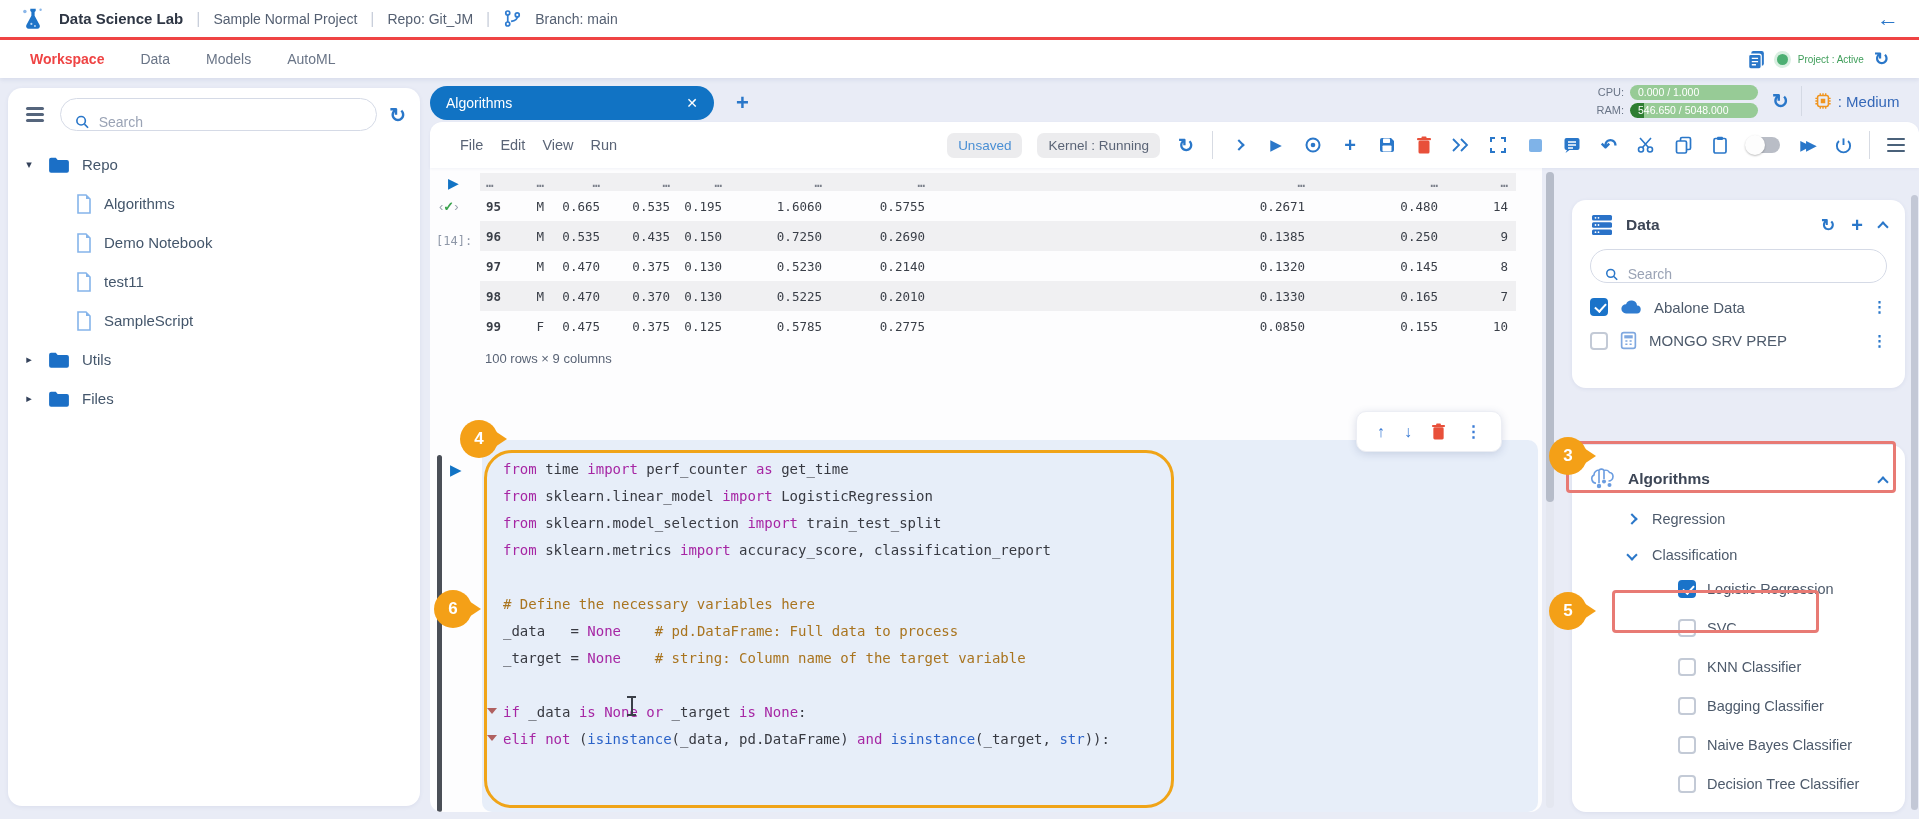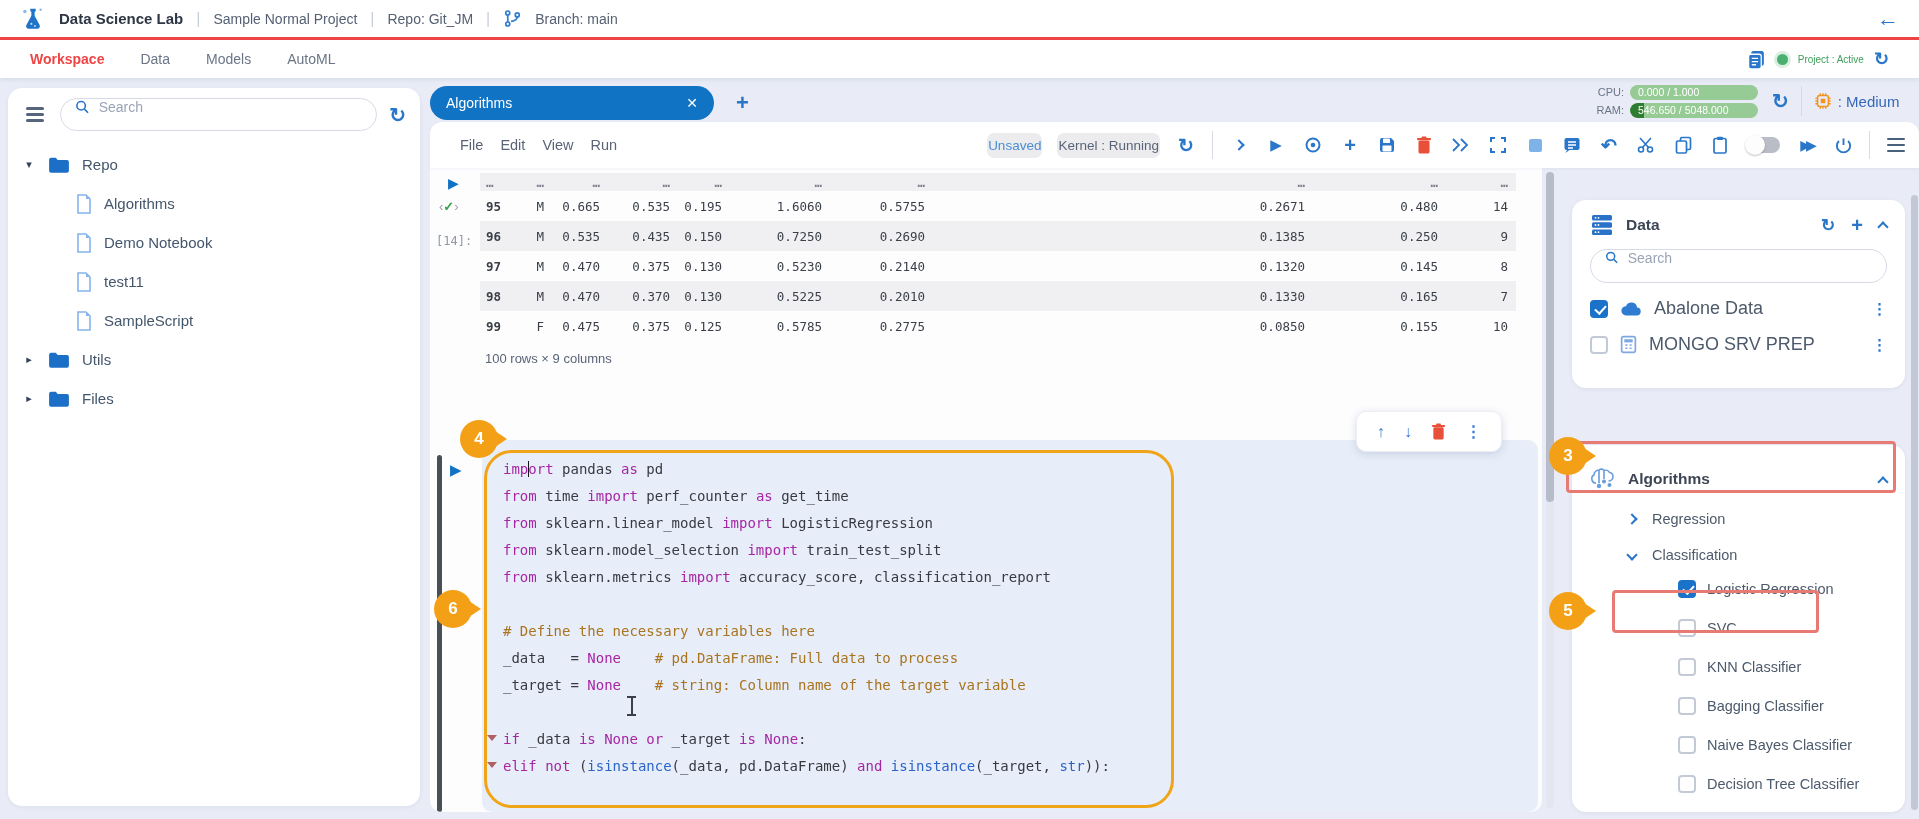--- a/index.html
+++ b/index.html
@@ -33,41 +33,41 @@
   .res-refresh{margin-left:14px}
   .res-div{width:1px;height:30px;background:#d4d9e4;margin:0 12px}
   .instance{display:flex;align-items:center;gap:6px;font-size:15px;color:#3568b8}
 
   
   .card{background:#fff;border-radius:14px;box-shadow:0 1px 4px rgba(50,70,130,.08)}
   .file-panel{position:absolute;left:8px;top:88px;width:412px;height:718px;padding:10px 14px;overflow:hidden}
   .fp-top{display:flex;align-items:center;gap:12px}
   .burger{display:flex;flex-direction:column;gap:3.5px;cursor:pointer;padding:4px}
   .burger i{display:block;width:18px;height:2.5px;background:#55657c;border-radius:2px}
-  .search-pill{flex:1;display:flex;align-items:flex-start;gap:9px;height:33px;border:1.5px solid #d5dae6;border-radius:17px;padding:0 14px;background:#fff}
+  .search-pill{flex:1;display:flex;align-items:flex-end;gap:9px;height:33px;border:1.5px solid #d5dae6;border-radius:17px;padding:0 14px;background:#fff}
   .search-pill input{border:none;outline:none;font-size:14px;color:#444;width:100%;background:transparent;font-family:"Liberation Sans",sans-serif}
   .search-pill input::placeholder{color:#9aa3b5}
   .tree{margin-top:14px}
   .tree-row{display:flex;align-items:center;gap:12px;height:39px;cursor:pointer;font-size:15px;color:#44566b}
   .tree-row.depth1{padding-left:52px}
   .twisty{width:14px;text-align:center;color:#33415a;font-size:11px}
   .ic-folder{width:22px;height:18px}
   .ic-file{width:16px;height:20px;margin-left:2px}
 
   
   .tab-row{position:absolute;left:430px;top:86px;height:34px;display:flex;align-items:center;gap:22px;z-index:3}
   .nb-tab{display:flex;align-items:center;justify-content:space-between;width:284px;height:34px;background:#1173c4;border-radius:17px;color:#fff;padding:0 16px;font-size:14px;cursor:pointer}
   .nb-tab .close{font-size:14px;cursor:pointer}
   .new-tab{color:#2a77c9;font-size:22px;font-weight:bold;cursor:pointer}
 
   
   .toolbar{position:absolute;left:430px;top:122px;width:1489px;height:46px;background:#fff;border-radius:12px 12px 0 0;display:flex;align-items:center;padding:0 12px 0 30px;gap:15px;z-index:2;box-shadow:0 1px 3px rgba(50,70,130,.06)}
   .menu-item{font-size:14.5px;color:#5a6476;cursor:pointer;margin-right:17px}
   .tb-right{margin-left:auto;display:flex;align-items:center;gap:15px}
-  .pill{background:#ececee;border-radius:7px;padding:5px 1px;font-size:13.5px;white-space:nowrap}
+  .pill{background:#ececee;border-radius:7px;padding:5px 11px;font-size:13.5px;white-space:nowrap}
   .pill.unsaved{color:#4a8fd4}
   .pill.kernel{color:#5a6476}
   .tico{display:flex;align-items:center;justify-content:center;width:22px;height:22px;cursor:pointer;color:#2a77c9;font-size:15px}
   .chev{display:inline-block;width:8px;height:8px;border-right:2.3px solid #2a77c9;border-bottom:2.3px solid #2a77c9}
   .chev.right{transform:rotate(-45deg)}
   .chev.down{transform:rotate(45deg)}
   .chev.up{transform:rotate(-135deg)}
   .vdiv{width:1px;height:28px;background:#d7dbe3}
   .stop-sq{width:13px;height:13px;background:#7fb3e8;border-radius:2px}
   .toggle{position:relative;width:34px;height:16px;background:#b9bdc6;border-radius:8px;cursor:pointer}
@@ -127,21 +127,21 @@
   .nb-scroll i{position:absolute;left:0;top:0;width:8px;height:330px;background:#b6bcc9;border-radius:4px;cursor:pointer}
 
   
   .rp-card{position:absolute;left:1572px;width:333px;padding:14px 18px;overflow:hidden}
   .rp-head{display:flex;align-items:center;gap:12px}
   .rp-title{font-size:15.5px;font-weight:bold;color:#3d4656}
   .rp-actions{margin-left:auto;display:flex;align-items:center;gap:16px}
   .rp-actions .refresh{font-size:17px}
   .plus{color:#2a77c9;font-size:20px;font-weight:bold;cursor:pointer;line-height:1}
   .dp-row{display:flex;align-items:center;gap:12px;margin-top:15px}
-  .dp-label{font-size:18px;color:#4d5a6b}
+  .dp-label{font-size:15px;color:#4d5a6b}
   .kebab{margin-left:auto;color:#2a77c9;font-size:15px;font-weight:bold;cursor:pointer}
   .cb{position:relative;width:18px;height:18px;border:2px solid #c3cad6;border-radius:4px;background:#fff;cursor:pointer;flex:none}
   .cb.on{background:#1a73c9;border-color:#1a73c9}
   .cb.on::after{content:'';position:absolute;left:4.5px;top:1px;width:5px;height:9px;border-right:2.2px solid #fff;border-bottom:2.2px solid #fff;transform:rotate(42deg)}
   .alg-group{display:flex;align-items:center;gap:16px;margin:20px 0 0 38px;font-size:14.5px;color:#4d5a6b;cursor:pointer}
   .alg-items{margin:6px 0 0 88px}
   .alg-item{display:flex;align-items:center;gap:11px;height:26px;margin-top:13px;font-size:14.5px;color:#4d5a6b;width:max-content}
 
   
   .hl-box{position:absolute;border:3px solid #e87a74;border-radius:4px;z-index:40;pointer-events:none}
@@ -497,21 +497,20 @@
             <rect x="5.5" y="0.5" width="5" height="2" rx="0.8" fill="#e8503a"></rect>
           </svg>
       </span>
       <span style="font-weight:bold">⋮</span>
     </div>
 
     <i class="sel-bar"></i>
     <span class="cell-run">▶</span>
     <div class="code-bg"></div>
     <div class="code" id="code-lines">
-        <div class="code-line"><span class="tok-k">imp</span><span class="tok-caret"></span><span class="tok-k">ort</span><span class="tok-d"> pandas </span><span class="tok-k">as</span><span class="tok-d"> pd</span></div>
         <div class="code-line"><span class="tok-k">from</span><span class="tok-d"> time </span><span class="tok-k">import</span><span class="tok-d"> perf_counter </span><span class="tok-k">as</span><span class="tok-d"> get_time</span></div>
         <div class="code-line"><span class="tok-k">from</span><span class="tok-d"> sklearn.linear_model </span><span class="tok-k">import</span><span class="tok-d"> LogisticRegression</span></div>
         <div class="code-line"><span class="tok-k">from</span><span class="tok-d"> sklearn.model_selection </span><span class="tok-k">import</span><span class="tok-d"> train_test_split</span></div>
         <div class="code-line"><span class="tok-k">from</span><span class="tok-d"> sklearn.metrics </span><span class="tok-k">import</span><span class="tok-d"> accuracy_score, classification_report</span></div>
         <div class="code-line">&nbsp;</div>
         <div class="code-line"><span class="tok-c"># Define the necessary variables here</span></div>
         <div class="code-line"><span class="tok-d">_data   = </span><span class="tok-k">None</span><span class="tok-d">    </span><span class="tok-c"># pd.DataFrame: Full data to process</span></div>
         <div class="code-line"><span class="tok-d">_target = </span><span class="tok-k">None</span><span class="tok-d">    </span><span class="tok-c"># string: Column name of the target variable</span></div>
         <div class="code-line">&nbsp;</div>
         <div class="code-line"><span class="tok-fold"></span><span class="tok-k">if</span><span class="tok-d"> _data </span><span class="tok-k">is</span><span class="tok-d"> </span><span class="tok-k">None</span><span class="tok-d"> </span><span class="tok-k">or</span><span class="tok-d"> _target </span><span class="tok-k">is</span><span class="tok-d"> </span><span class="tok-k">None</span><span class="tok-d">:</span></div>

